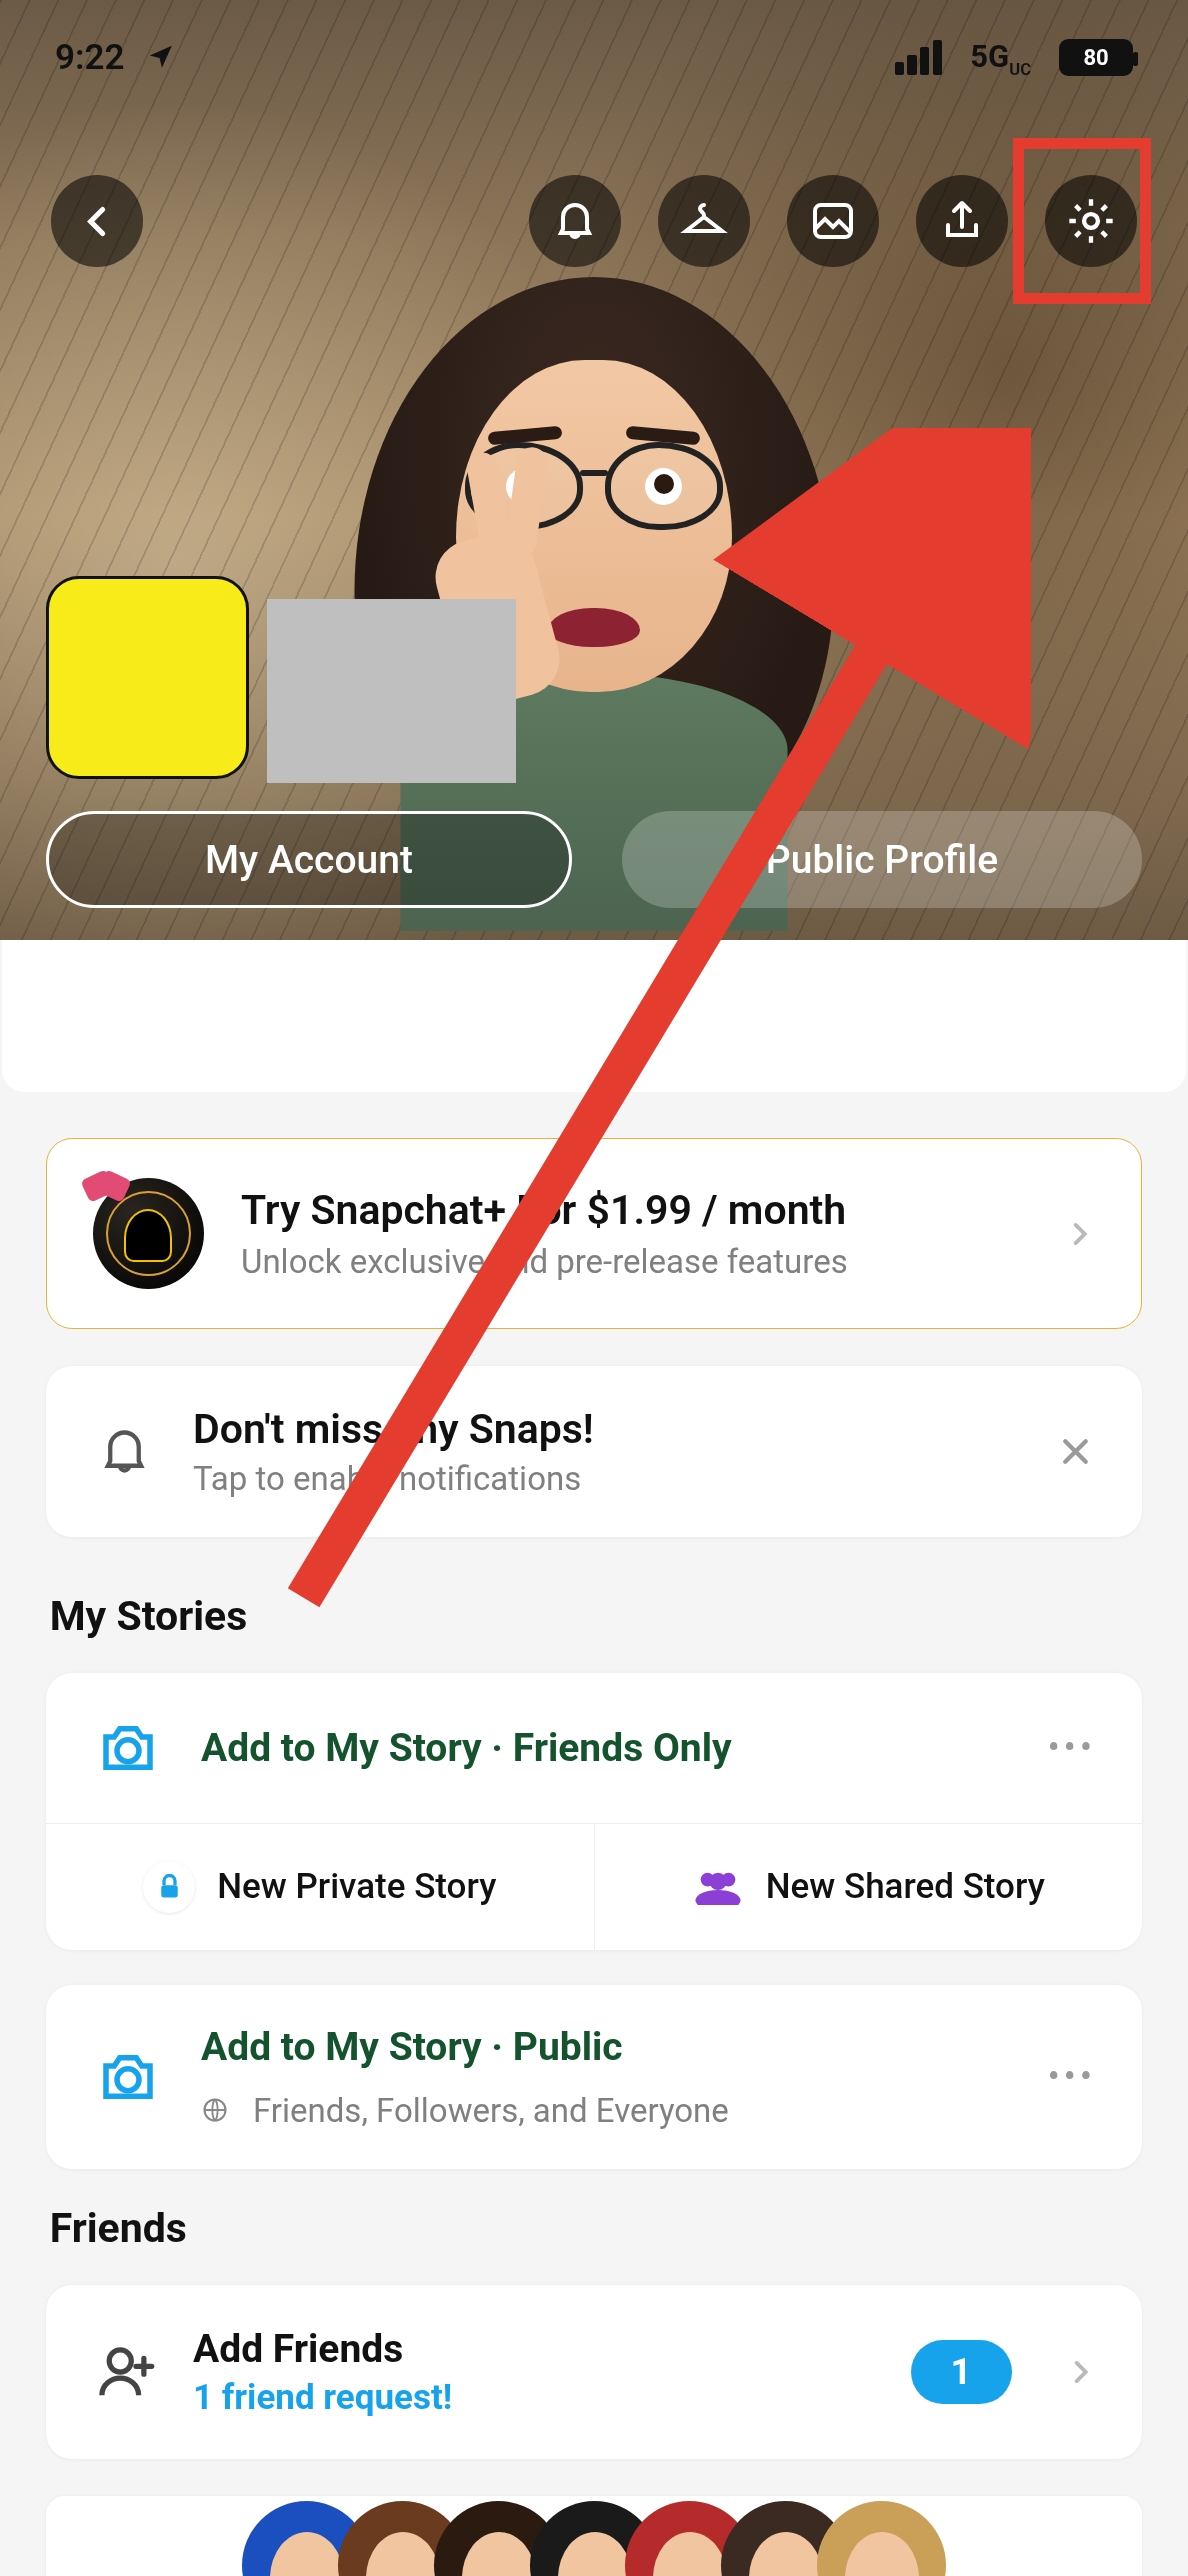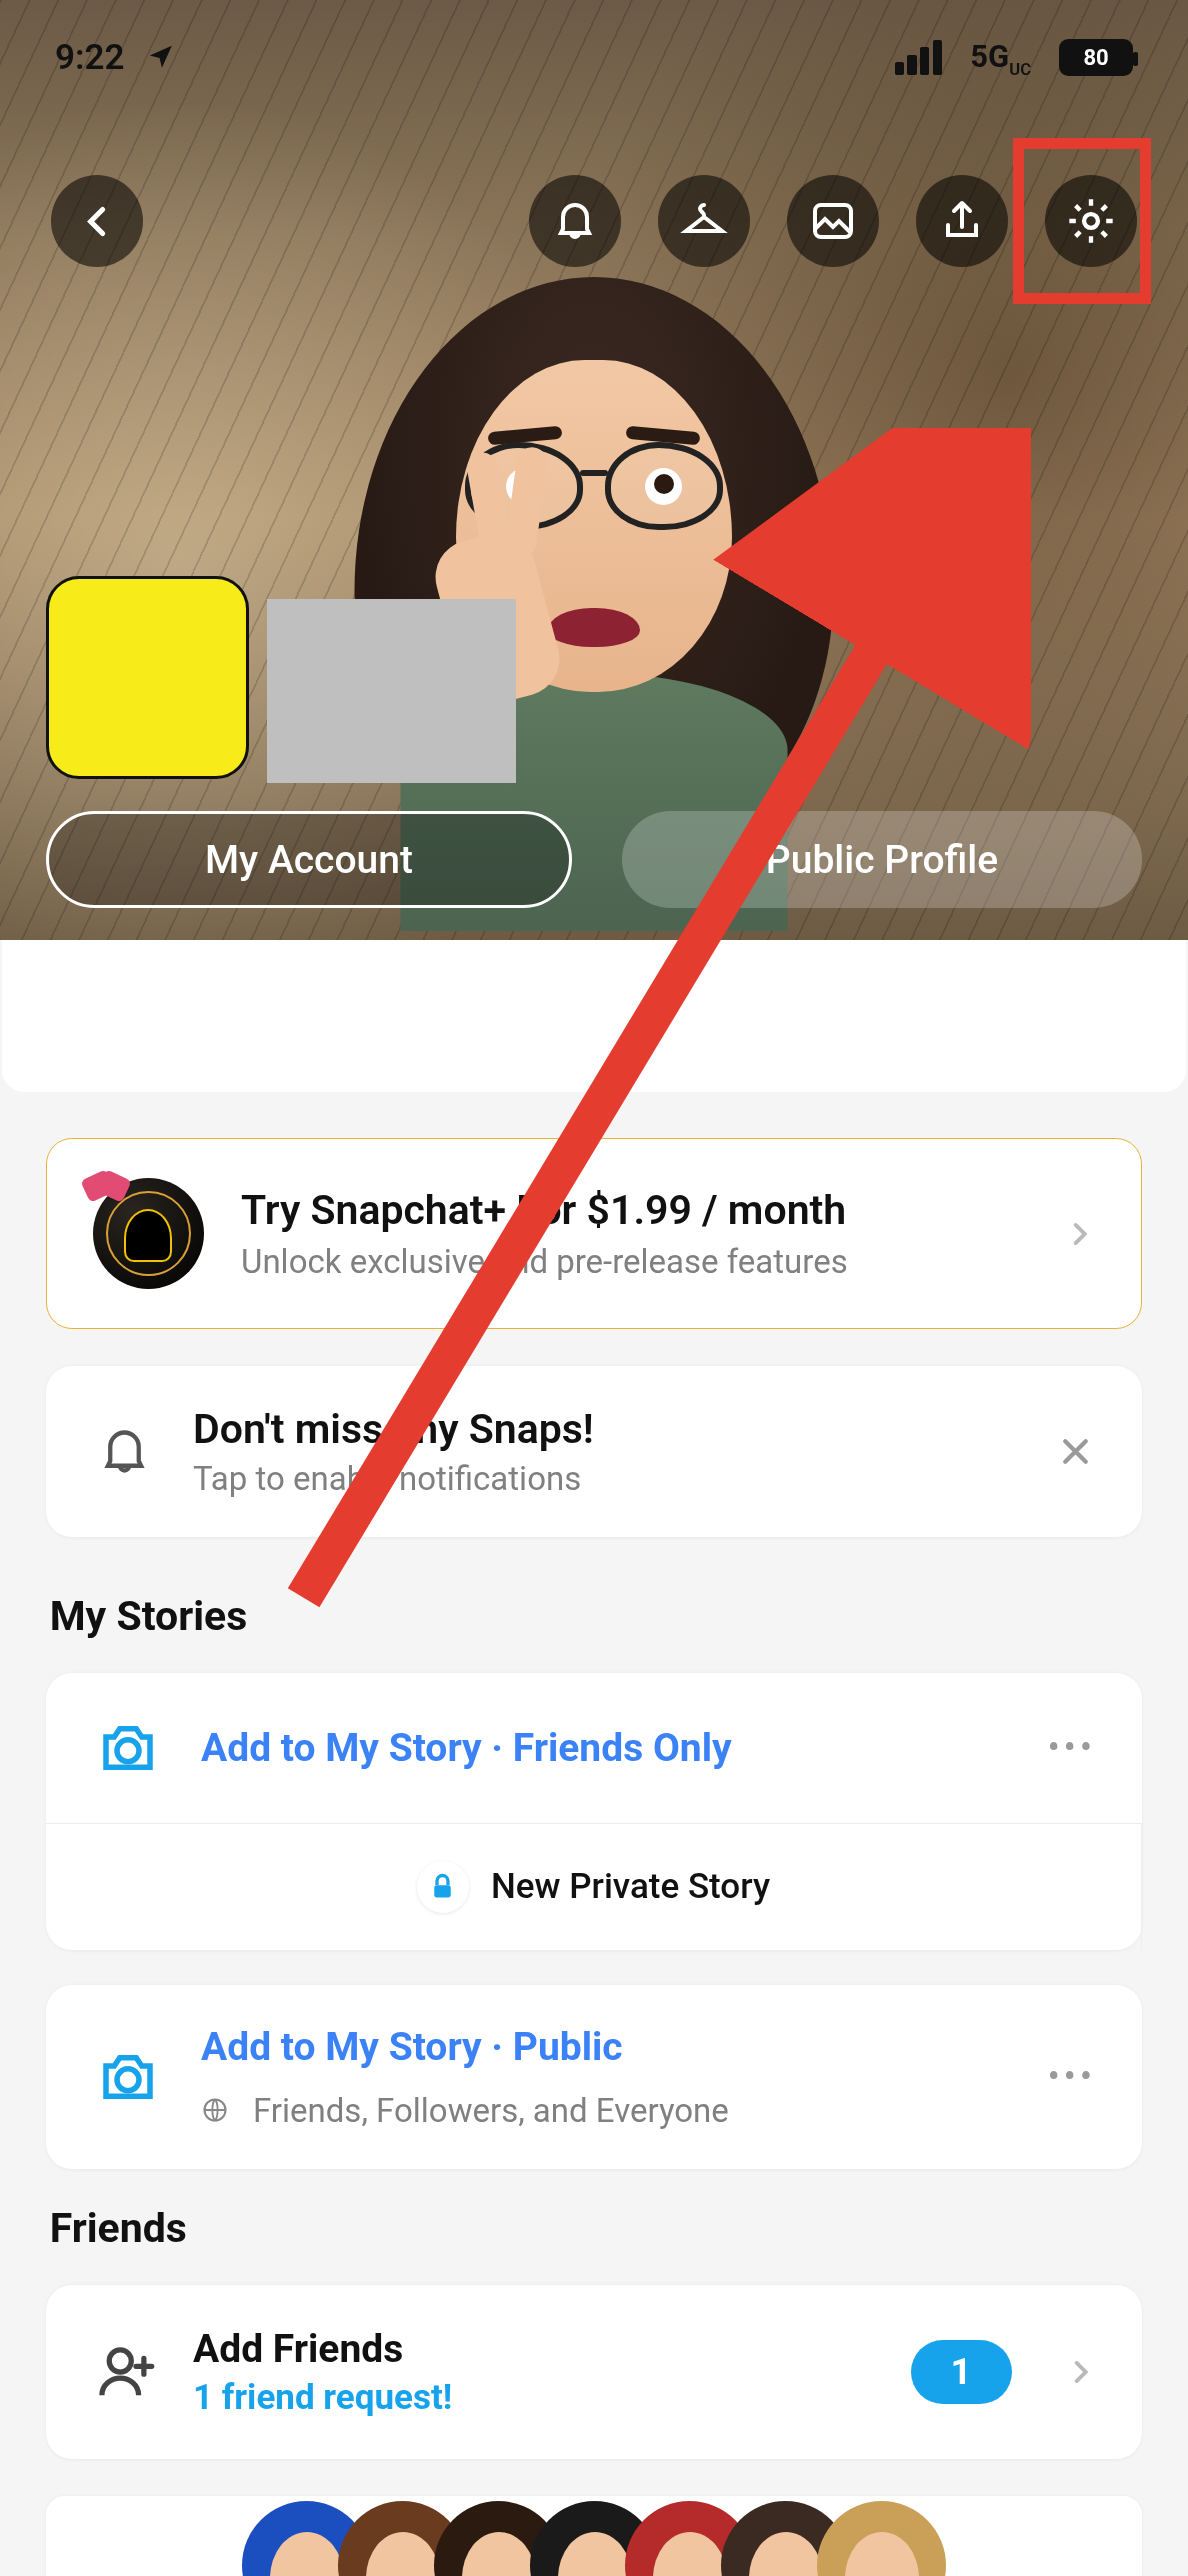--- a/index.html
+++ b/index.html
@@ -192,21 +192,21 @@
 
   .section-title{font-size:41px;font-weight:700;color:#111;margin:9.2px 0 33px 3.7px;}
 
   .story-card{margin-bottom:35px;}
   .story-row{
     display:flex;align-items:center;gap:37px;padding:39px 46px;
   }
   .cam-icon{
     width:72px;height:72px;flex-shrink:0;display:flex;align-items:center;justify-content:center;
   }
-  .story-title{font-size:39px;font-weight:700;color:#3b82f6;}
+  .story-title{font-size:39px;font-weight:700;color:#14532d;}
   .story-sub{font-size:33px;color:#808080;margin-top:21px;display:flex;align-items:center;gap:24px;}
   .dots{margin-left:auto;color:#9a9a9a;font-size:37px;letter-spacing:3.7px;flex-shrink:0;}
   .split{
     display:flex;border-top:0.9px solid #eee;
   }
   .split .half{
     flex:1;display:flex;align-items:center;justify-content:center;gap:22px;
     padding:37px 0;font-size:35px;font-weight:500;color:#111;
   }
   .split .half:first-child{border-right:0.9px solid #eee;}
@@ -393,20 +393,31 @@
     <div class="split">
       <div class="half">
         <span class="lock-ic">
           <svg width="33" height="33" viewBox="0 0 24 24">
               <rect x="6" y="11" width="12" height="9" rx="2" fill="#17a3eb"></rect>
               <path fill="none" stroke="#17a3eb" stroke-width="2.4" d="M8 11V8a4 4 0 118 0v3"></path>
             </svg>
         </span>
         <span>New Private Story</span>
       </div>
+      <div class="half">
+        <span class="group-ic">
+          <svg width="52" height="37" viewBox="0 0 30 20">
+              <circle cx="9" cy="6" r="4" fill="#8b3fd6"></circle>
+              <circle cx="21" cy="6" r="4" fill="#8b3fd6"></circle>
+              <circle cx="15" cy="7" r="5" fill="#8b3fd6"></circle>
+              <ellipse cx="15" cy="18" rx="13" ry="6" fill="#8b3fd6"></ellipse>
+            </svg>
+        </span>
+        <span>New Shared Story</span>
+      </div>
     </div>
   </div>
 
   <div class="card story-card">
     <div class="story-row">
       <div class="cam-icon">
         <svg width="66" height="66" viewBox="0 0 24 24">
             <path fill="none" stroke="#17a3eb" stroke-width="2" d="M4 8h3l2-3h6l2 3h3v11H4z"></path>
             <circle cx="12" cy="13" r="4" fill="none" stroke="#17a3eb" stroke-width="2"></circle>
           </svg>

